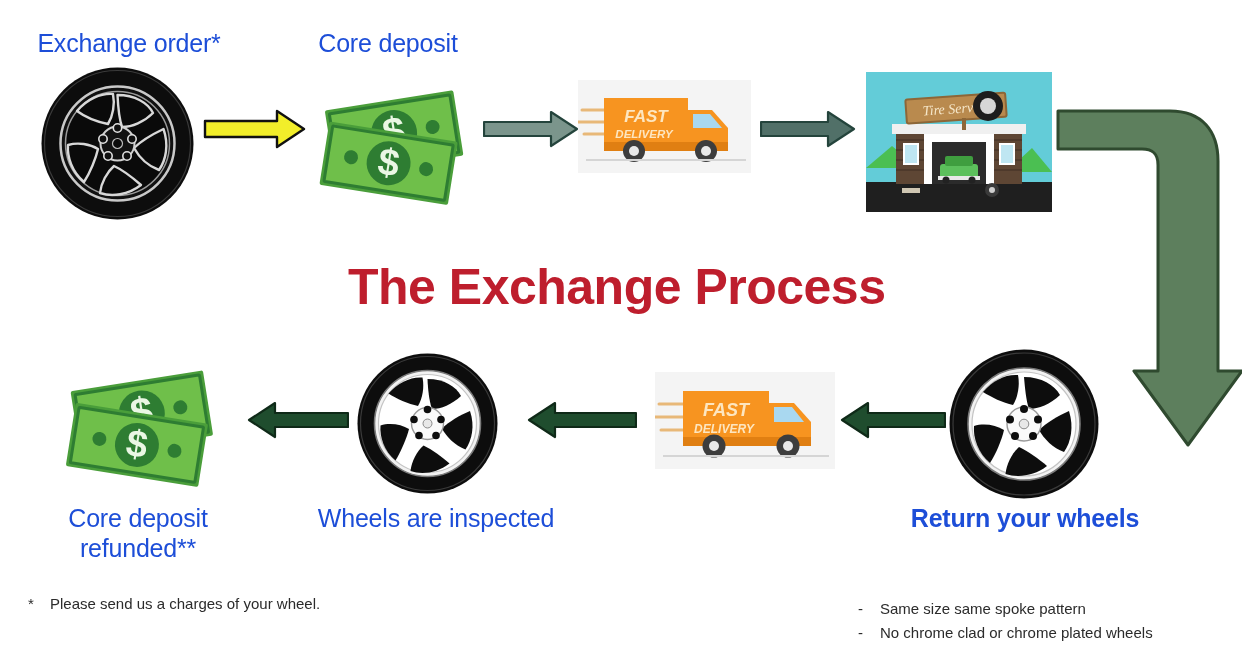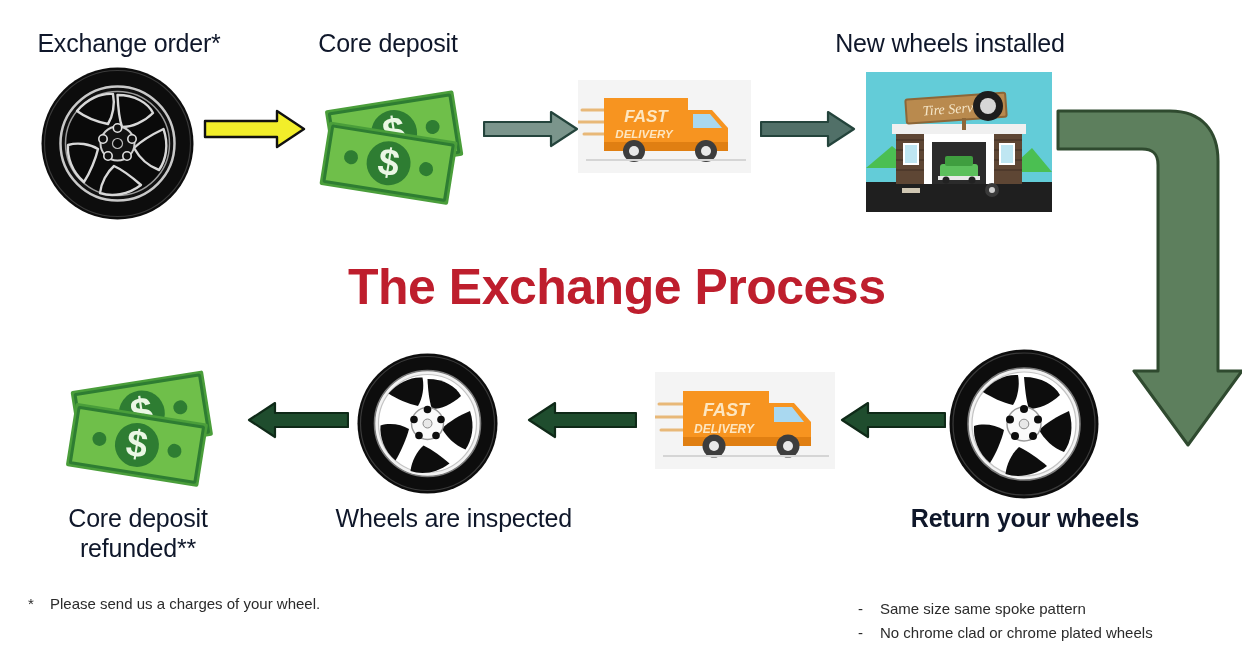--- a/index.html
+++ b/index.html
@@ -17,21 +17,21 @@
   }
   .canvas {
     position: absolute;
     inset: 0;
   }
   .abs { position: absolute; }
 
   .step-label {
     font-size: 25px;
     line-height: 30px;
-    color: #0f172a;
+    color: #1d4ed8;
     text-align: center;
     letter-spacing: -0.2px;
     white-space: nowrap;
   }
   .step-label.wrap { white-space: normal; }
 
   .title {
     font-size: 50px;
     font-weight: bold;
     color: #be1e2d;
@@ -72,21 +72,20 @@
 </style>
 </head>
 <body>
 
 <div class="canvas">
 
   <div class="abs step-label" style="left:0px; top:28px; width:258px;">Exchange order*</div>
 
   <div class="abs step-label" style="left:268px; top:28px; width:240px;">Core deposit</div>
 
-  <div class="abs step-label" style="left:800px; top:28px; width:300px;">New wheels installed</div>
 
   <div class="wheel" style="left:40px; top:66px;">
     <svg width="155" height="155" viewBox="0 0 155 155">
       <circle cx="77.5" cy="77.5" r="76" fill="#0d0d0d"></circle>
       <g stroke="#3a3a3a" stroke-width="1.2">
         <circle cx="77.5" cy="77.5" r="73" fill="none"></circle>
       </g>
       <circle cx="77.5" cy="77.5" r="57" fill="#111111" stroke="#c9c9c9" stroke-width="2.5"></circle>
       <circle cx="77.5" cy="77.5" r="52" fill="#0a0a0a" stroke="#9a9a9a" stroke-width="1.5"></circle>
       <g fill="#0a0a0a" stroke="#d8d8d8" stroke-width="2.4" stroke-linejoin="round">
@@ -336,21 +335,21 @@
       </g>
       <circle cx="76" cy="76" r="4.8" fill="#e8e8e8" stroke="#8a8a8a" stroke-width="1"></circle>
     </svg>
   </div>
 
   <div class="abs step-label wrap" style="left:22px; top:503px; width:232px;">
     <span>Core deposit</span><br>
     <span>refunded**</span>
   </div>
 
-  <div class="abs step-label" style="left:300px; top:503px; width:272px;text-align:right;">Wheels are inspected</div>
+  <div class="abs step-label" style="left:300px; top:503px; width:272px;">Wheels are inspected</div>
 
   <div class="abs step-label" style="left:890px; top:503px; width:270px;font-weight:bold;">Return your wheels</div>
 
   <div class="abs" style="left:28px; top:592px;">
     <div class="footnote">
       <span class="mark">*</span><span>Please send us a charges of your wheel.</span>
     </div>
   </div>
 
   <div class="abs" style="left:858px; top:597px;">

